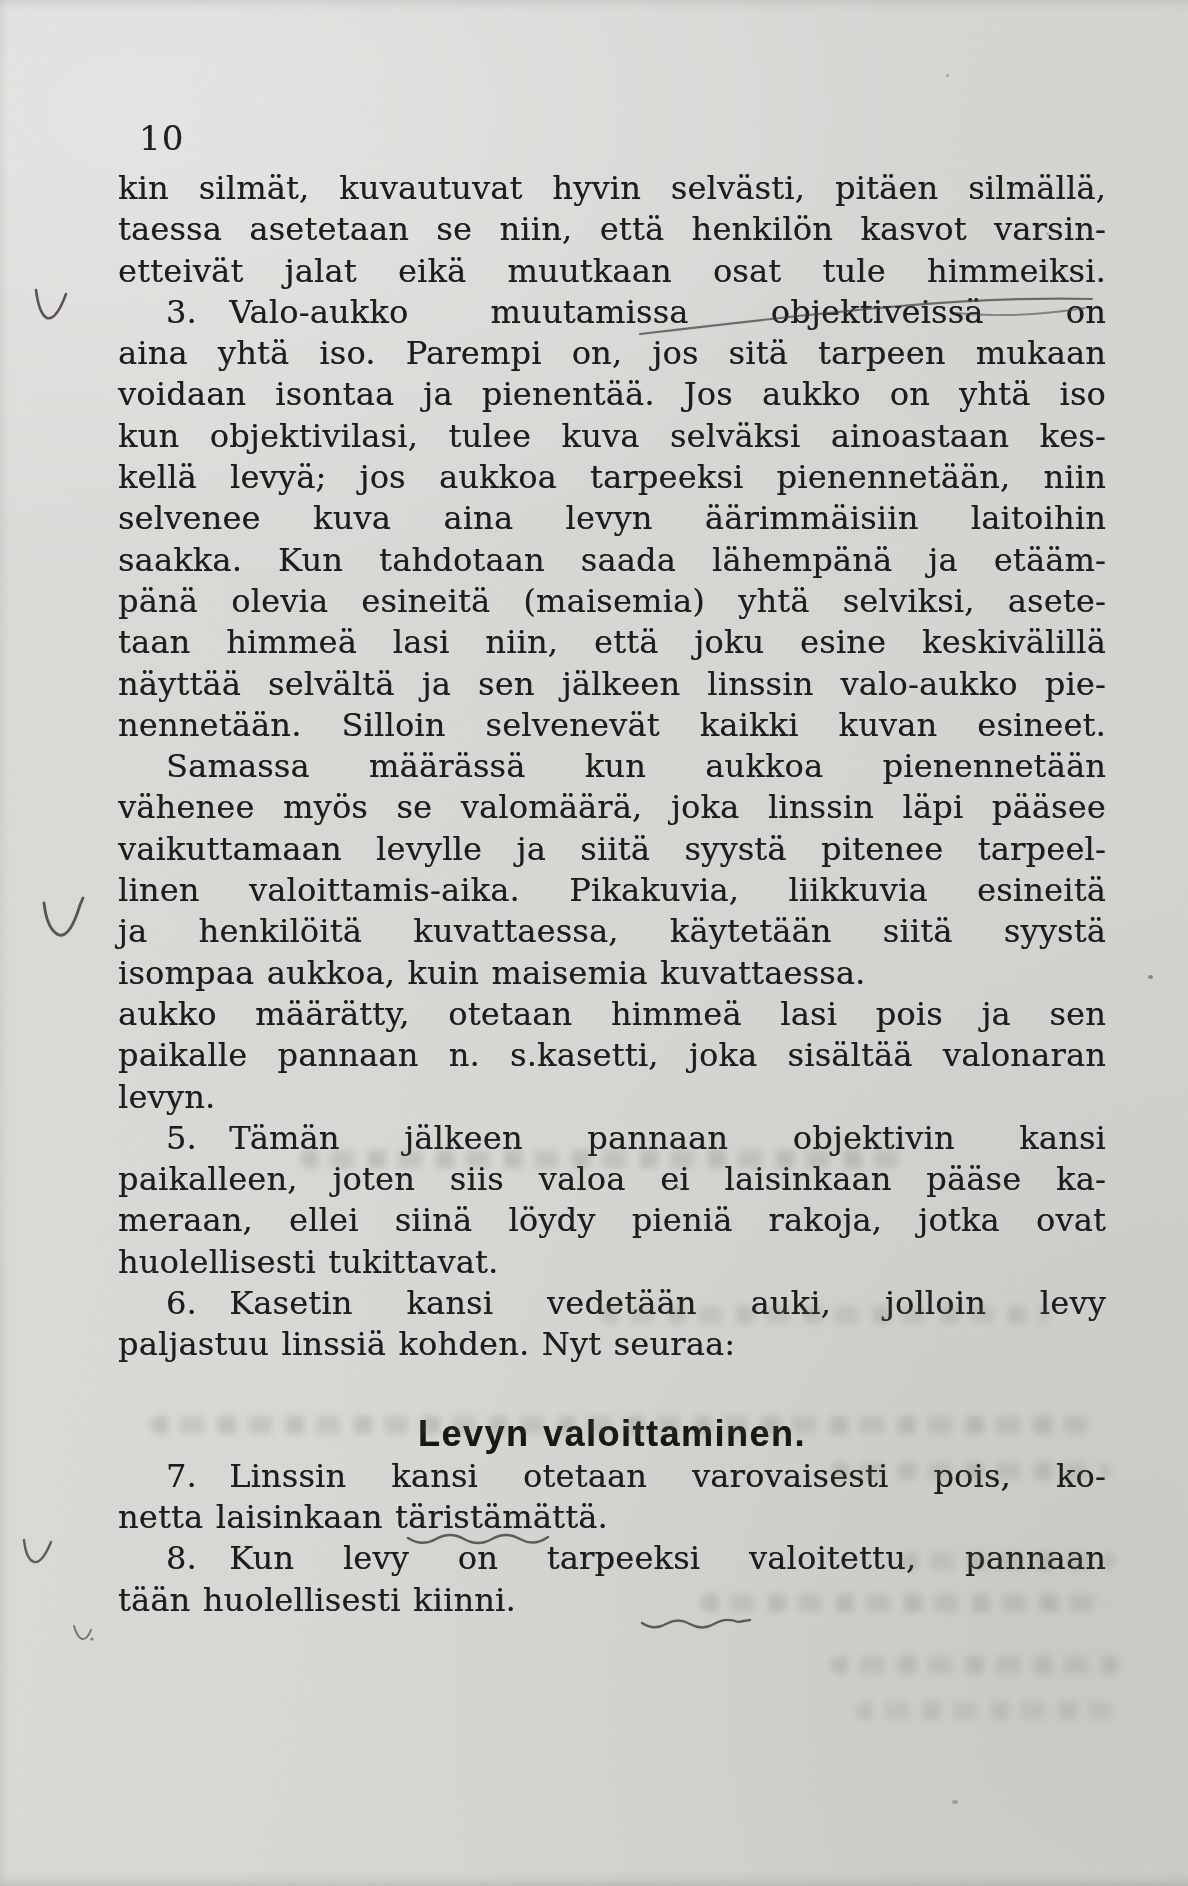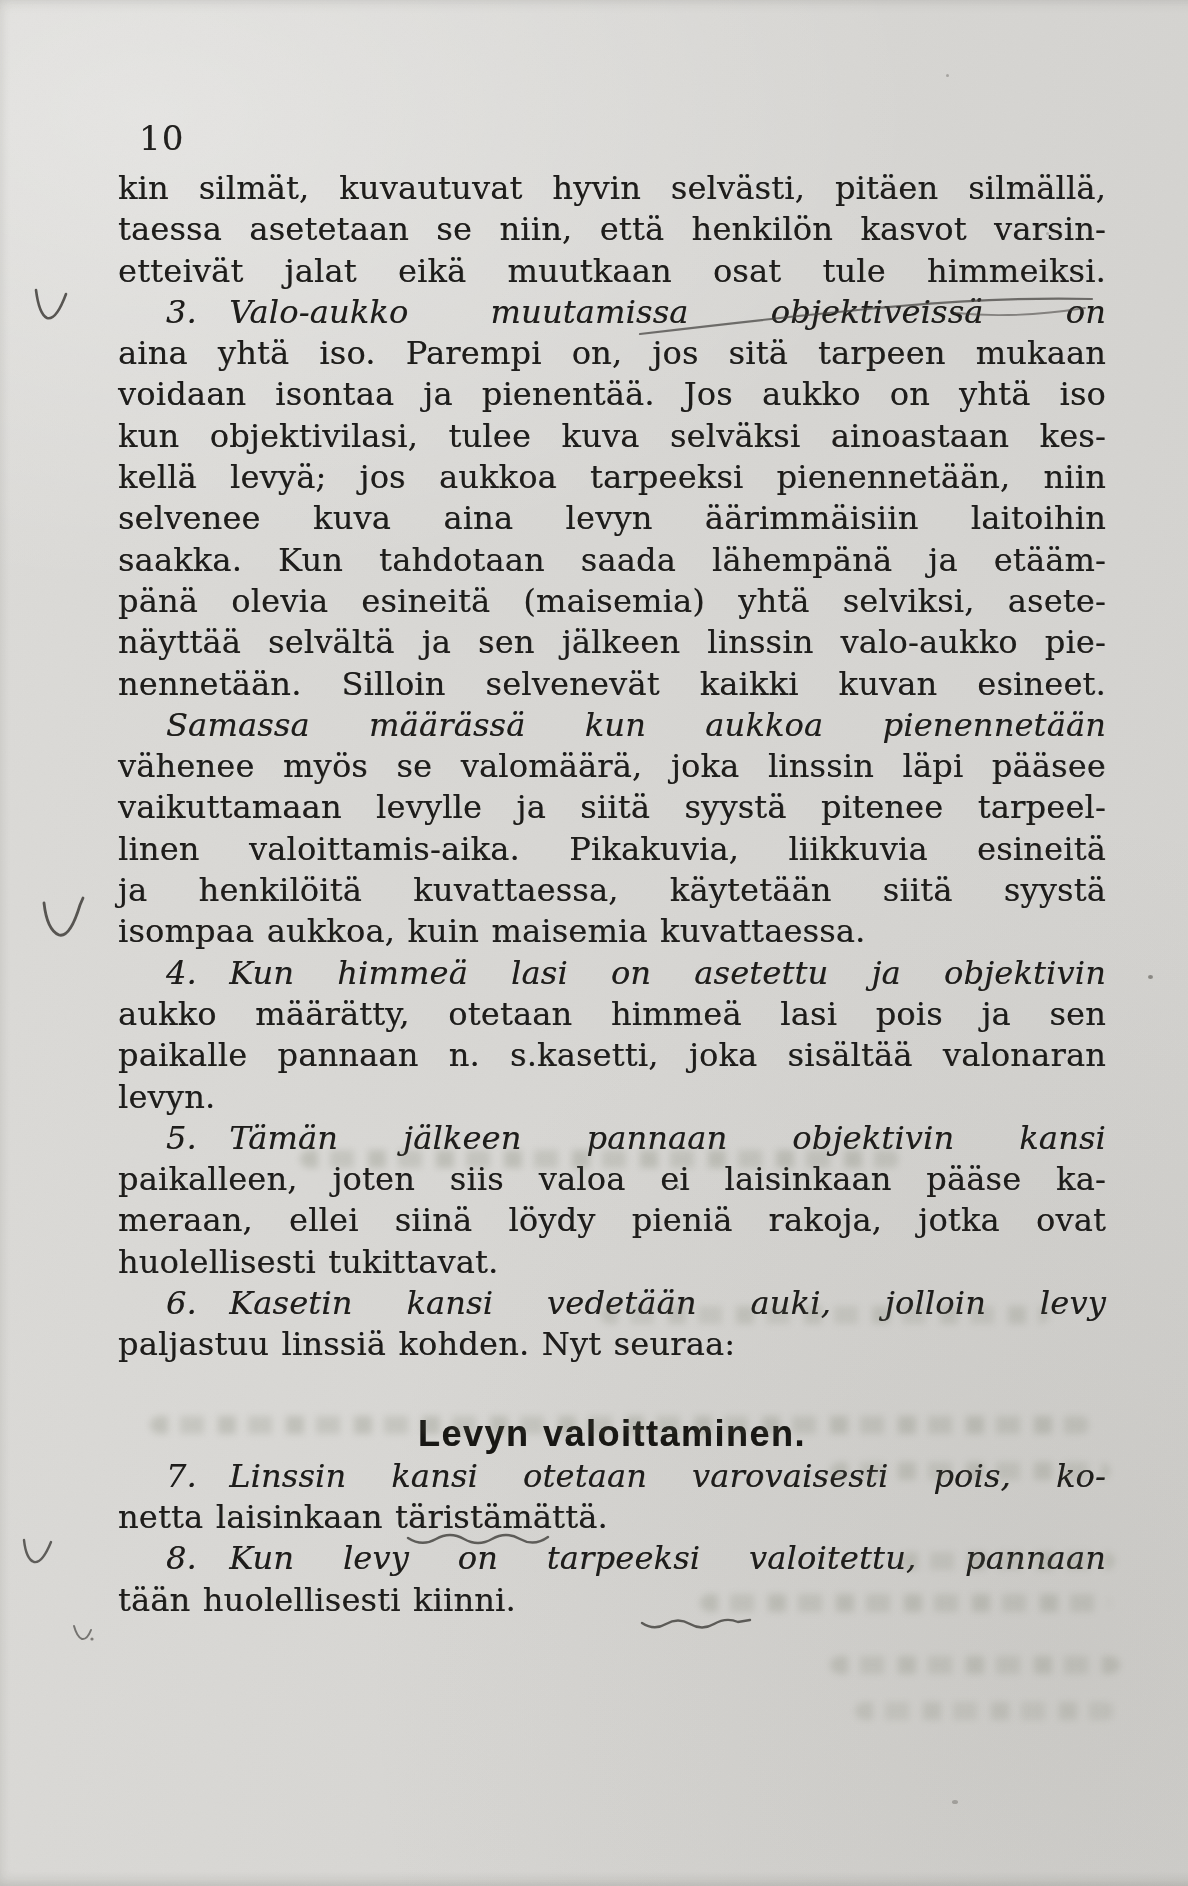--- a/index.html
+++ b/index.html
@@ -24,21 +24,21 @@
     text-shadow:.3px .3px .6px rgba(30,30,28,.55);
   }
   .text-block{
     position:absolute;left:118px;top:168px;width:988px;
     font-size:32px;line-height:41.3px;color:#1c1b19;
     word-spacing:2px;letter-spacing:.2px;
     text-shadow:.3px .3px .6px rgba(30,30,28,.55);
   }
   .ln{height:41.3px;text-align:justify;text-align-last:justify;white-space:nowrap;}
   .ln.last{text-align-last:left;}
-  .ln.ind{text-indent:48px;font-style:italic;}
+  .ln.ind{text-indent:48px;}
   .heading{
     margin:46px 0 0 0;height:44px;line-height:44px;
     font-family:"Liberation Sans", sans-serif;
     font-weight:bold;font-size:36px;letter-spacing:1.5px;
     text-align:left;text-align-last:center;color:#161512;
   }
   
   .ghost{
     position:absolute;height:18px;border-radius:9px;
     background:repeating-linear-gradient(90deg,
@@ -61,29 +61,29 @@
     <div class="ln">taessa asetetaan se niin, että henkilön kasvot varsin-</div>
     <div class="ln">etteivät jalat eikä muutkaan osat tule himmeiksi.</div>
     <div class="ln ind">3. Valo-aukko muutamissa objektiveissä on</div>
     <div class="ln">aina yhtä iso.  Parempi on, jos sitä tarpeen mukaan</div>
     <div class="ln">voidaan isontaa ja pienentää.  Jos aukko on yhtä iso</div>
     <div class="ln">kun objektivilasi, tulee kuva selväksi ainoastaan kes-</div>
     <div class="ln">kellä levyä; jos aukkoa tarpeeksi pienennetään, niin</div>
     <div class="ln">selvenee kuva aina levyn äärimmäisiin laitoihin</div>
     <div class="ln">saakka.  Kun tahdotaan saada lähempänä ja etääm-</div>
     <div class="ln">pänä olevia esineitä (maisemia) yhtä selviksi, asete-</div>
+    <div class="ln">taan himmeä lasi niin, että joku esine keskivälillä</div>
     <div class="ln">näyttää selvältä ja sen jälkeen linssin valo-aukko pie-</div>
     <div class="ln">nennetään.  Silloin selvenevät kaikki kuvan esineet.</div>
     <div class="ln ind">Samassa määrässä kun aukkoa pienennetään</div>
     <div class="ln">vähenee myös se valomäärä, joka linssin läpi pääsee</div>
     <div class="ln">vaikuttamaan levylle ja siitä syystä pitenee tarpeel-</div>
     <div class="ln">linen valoittamis-aika.  Pikakuvia, liikkuvia esineitä</div>
     <div class="ln">ja henkilöitä kuvattaessa, käytetään siitä syystä</div>
     <div class="ln last">isompaa aukkoa, kuin maisemia kuvattaessa.</div>
-    <div class="ln ind">4. Kun himmeä lasi on asetettu ja objektivin</div>
     <div class="ln">aukko määrätty, otetaan himmeä lasi pois ja sen</div>
     <div class="ln">paikalle pannaan n. s.kasetti, joka sisältää valonaran</div>
     <div class="ln last">levyn.</div>
     <div class="ln ind">5. Tämän jälkeen pannaan objektivin kansi</div>
     <div class="ln">paikalleen, joten siis valoa ei laisinkaan pääse ka-</div>
     <div class="ln">meraan, ellei siinä löydy pieniä rakoja, jotka ovat</div>
     <div class="ln last">huolellisesti tukittavat.</div>
     <div class="ln ind">6. Kasetin kansi vedetään auki, jolloin levy</div>
     <div class="ln last">paljastuu linssiä kohden.  Nyt seuraa:</div>
 

